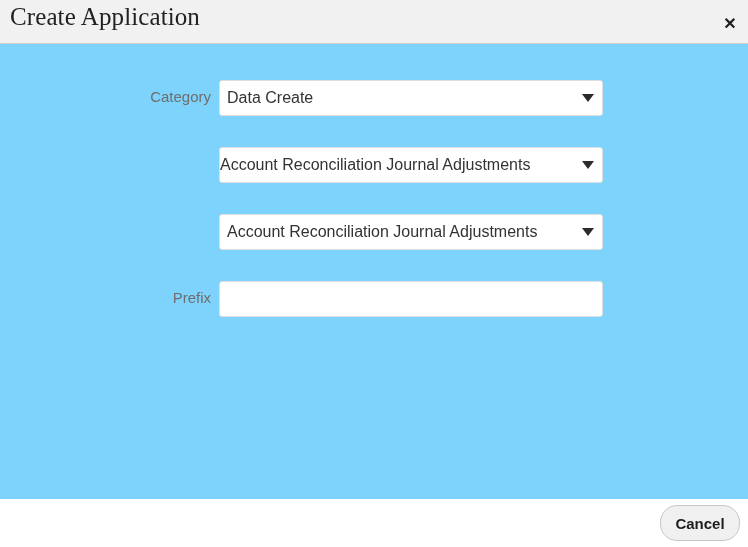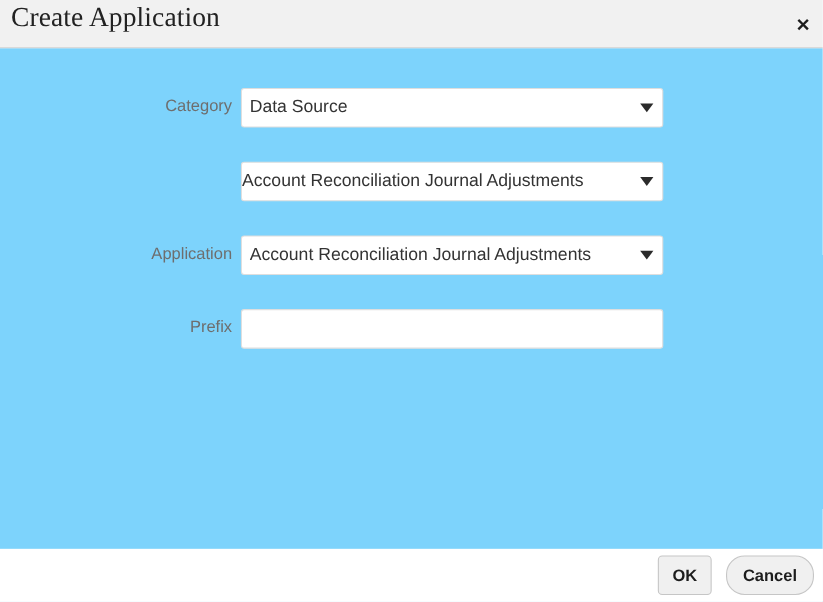--- a/index.html
+++ b/index.html
@@ -199,53 +199,51 @@
     <div class="close-button">
       <span class="close-glyph">✕</span>
     </div>
   </div>
 
   <div class="form-area">
 
     <div class="form-row row-1">
       <div class="field-label">Category</div>
       <div class="field-control">
-        <div class="field-value value-pad">Data Source</div>
+        <div class="field-value value-pad">Data Create</div>
         <div class="dropdown-arrow">
           <span class="arrow-glyph"></span>
         </div>
       </div>
     </div>
 
     <div class="form-row row-2">
       <div class="field-control">
         <div class="field-value value-clip">Account Reconciliation Journal Adjustments</div>
         <div class="dropdown-arrow">
           <span class="arrow-glyph"></span>
         </div>
       </div>
     </div>
 
     <div class="form-row row-3">
-      <div class="field-label">Application</div>
       <div class="field-control">
         <div class="field-value value-pad">Account Reconciliation Journal Adjustments</div>
         <div class="dropdown-arrow">
           <span class="arrow-glyph"></span>
         </div>
       </div>
     </div>
 
     <div class="form-row row-4">
       <div class="field-label">Prefix</div>
       <div class="field-control">
         <input class="text-input" type="text" value="" style="">
       </div>
     </div>
 
   </div>
 
   <div class="button-bar">
-    <button class="dlg-button btn-ok">OK</button>
     <button class="dlg-button btn-cancel">Cancel</button>
   </div>
 
 </div>
 
 </body></html>

